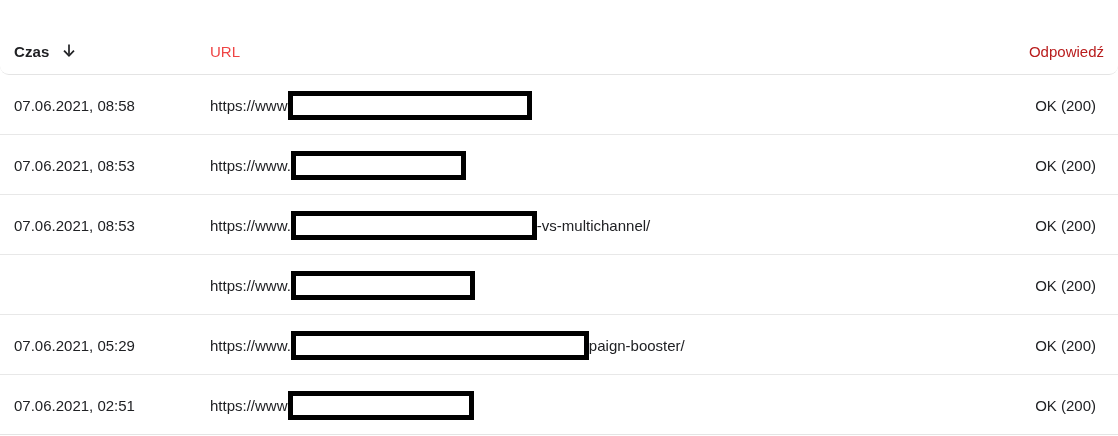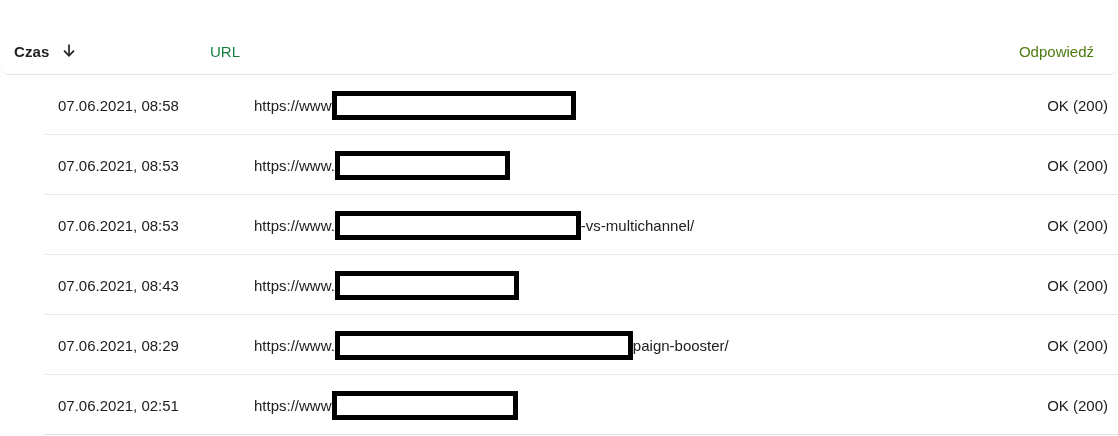--- a/index.html
+++ b/index.html
@@ -49,52 +49,51 @@
     margin-left: 12px;
     display: inline-flex;
     align-items: center;
     justify-content: center;
     width: 16px;
     height: 16px;
   }
   .sort-arrow svg { display: block; }
   .th-url {
     left: 210px;
-    color: #15803d;
+    color: #ef4444;
     font-weight: normal;
   }
   .th-resp {
-    right: 24px;
-    color: #4d7c0f;
+    right: 14px;
+    color: #b91c1c;
     font-weight: normal;
   }
 
   
   .row {
     position: relative;
     height: 60px;
     border-bottom: 1px solid #e8e8e8;
-    margin-left: 44px;
   }
   .row:last-child { border-bottom: 1px solid #e4e4e4; padding-left: 11px; }
 
   .cell {
     position: absolute;
     top: 0;
     height: 60px;
     display: flex;
     align-items: center;
     font-size: 15px;
     line-height: 1;
     color: #202124;
     white-space: nowrap;
   }
   .c-time { left: 14px; }
   .c-url  { left: 210px; text-align: center; }
-  .c-resp { right: 10px; }
+  .c-resp { right: 22px; }
 
   .url-line {
     display: flex;
     align-items: center;
   }
   .url-pre, .url-post { display: inline-block; }
 
   
   .redaction {
     display: inline-block;
@@ -158,31 +157,30 @@
         <div class="cell c-url">
           <div class="url-line">
             <span class="url-pre">https://www.</span>
             <span class="redaction" style="width: 246px;"></span>
             <span class="url-post">-vs-multichannel/</span>
           </div>
         </div>
         <div class="cell c-resp">OK (200)</div>
       </div>
       <div class="row">
-        <div class="cell c-time">07.06.2021, 08:43</div>
         <div class="cell c-url">
           <div class="url-line">
             <span class="url-pre">https://www.</span>
             <span class="redaction" style="width: 184px;"></span>
           </div>
         </div>
         <div class="cell c-resp">OK (200)</div>
       </div>
       <div class="row">
-        <div class="cell c-time">07.06.2021, 08:29</div>
+        <div class="cell c-time">07.06.2021, 05:29</div>
         <div class="cell c-url">
           <div class="url-line">
             <span class="url-pre">https://www. </span>
             <span class="redaction" style="width: 298px;"></span>
             <span class="url-post">paign-booster/</span>
           </div>
         </div>
         <div class="cell c-resp">OK (200)</div>
       </div>
       <div class="row">

